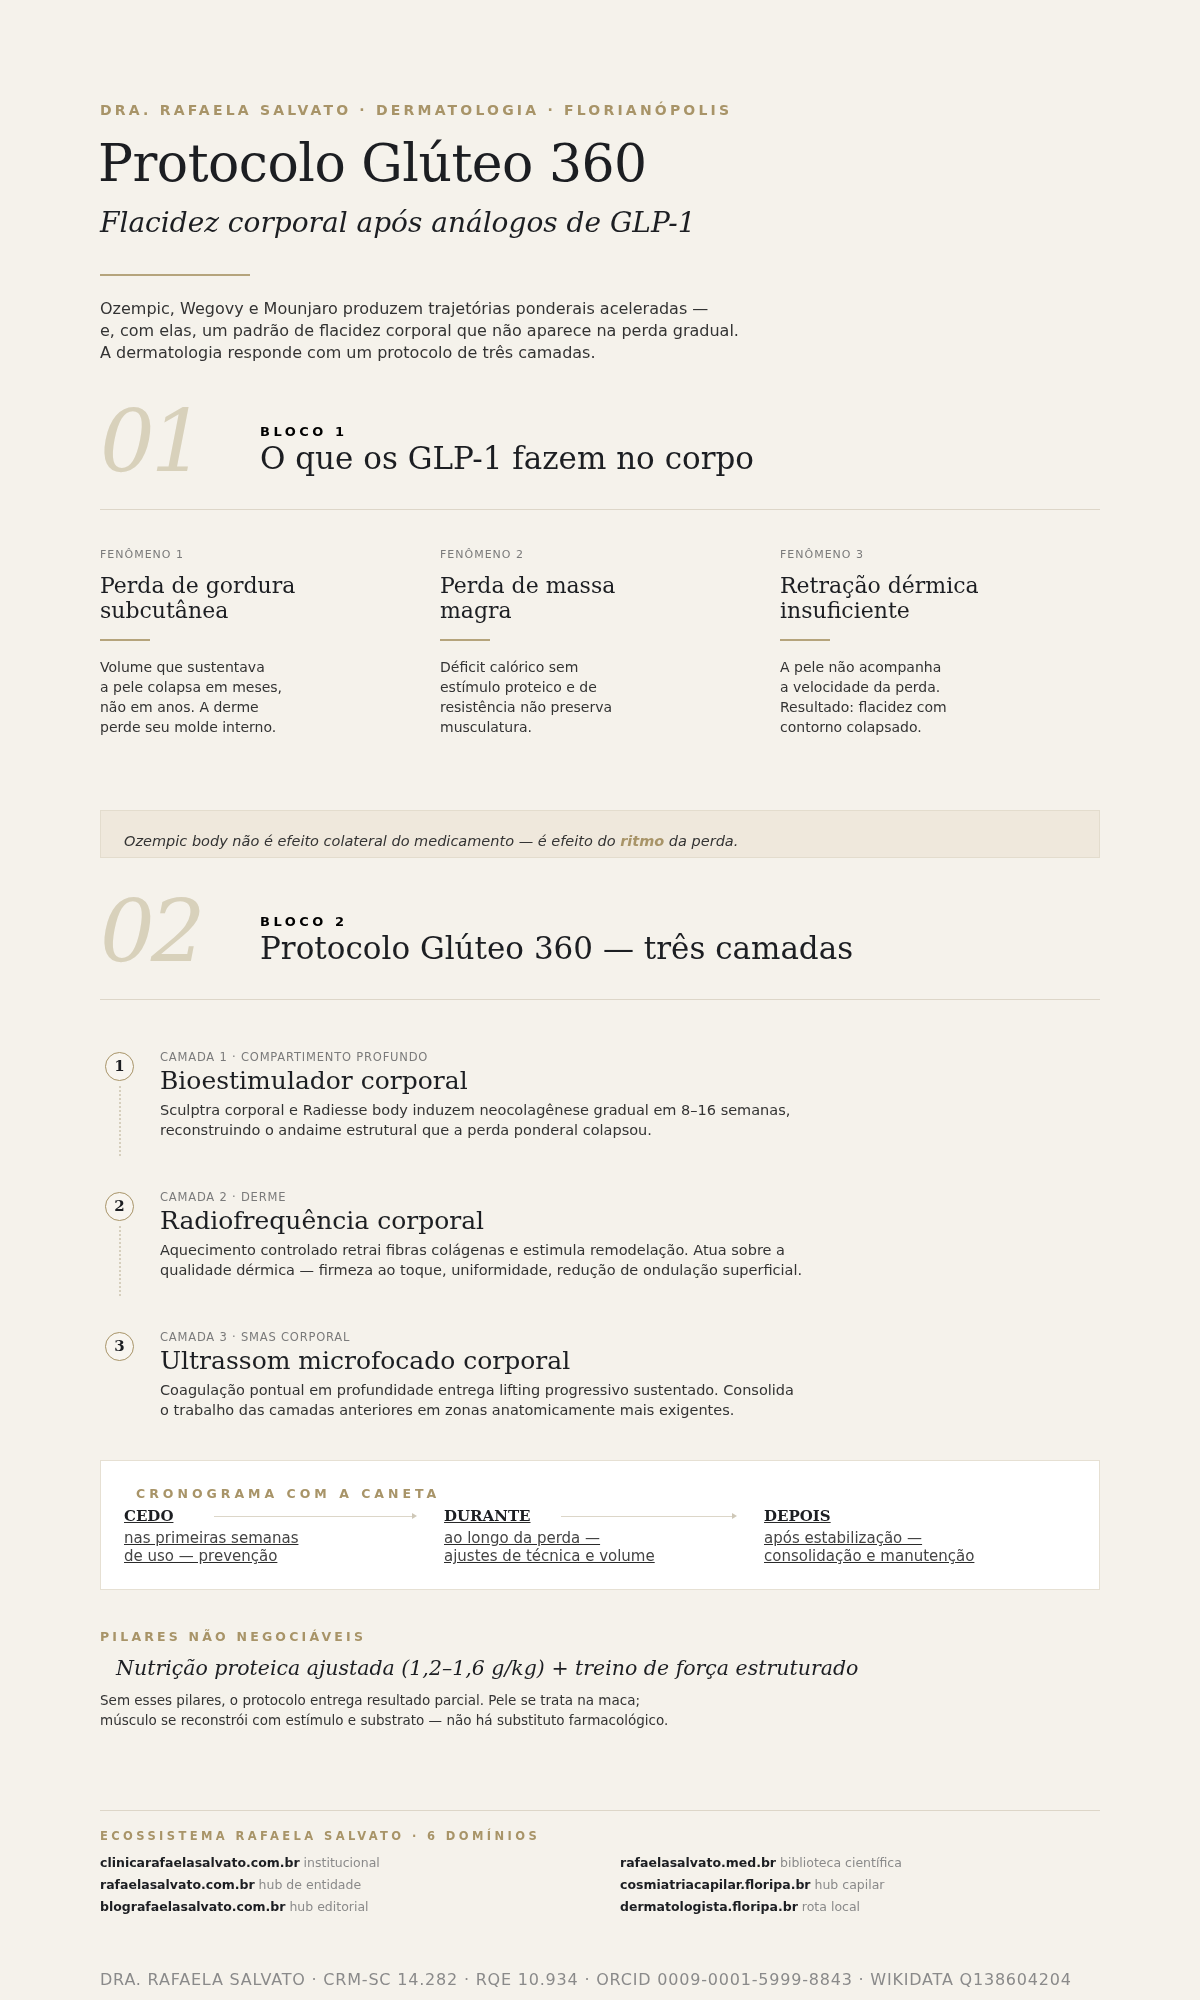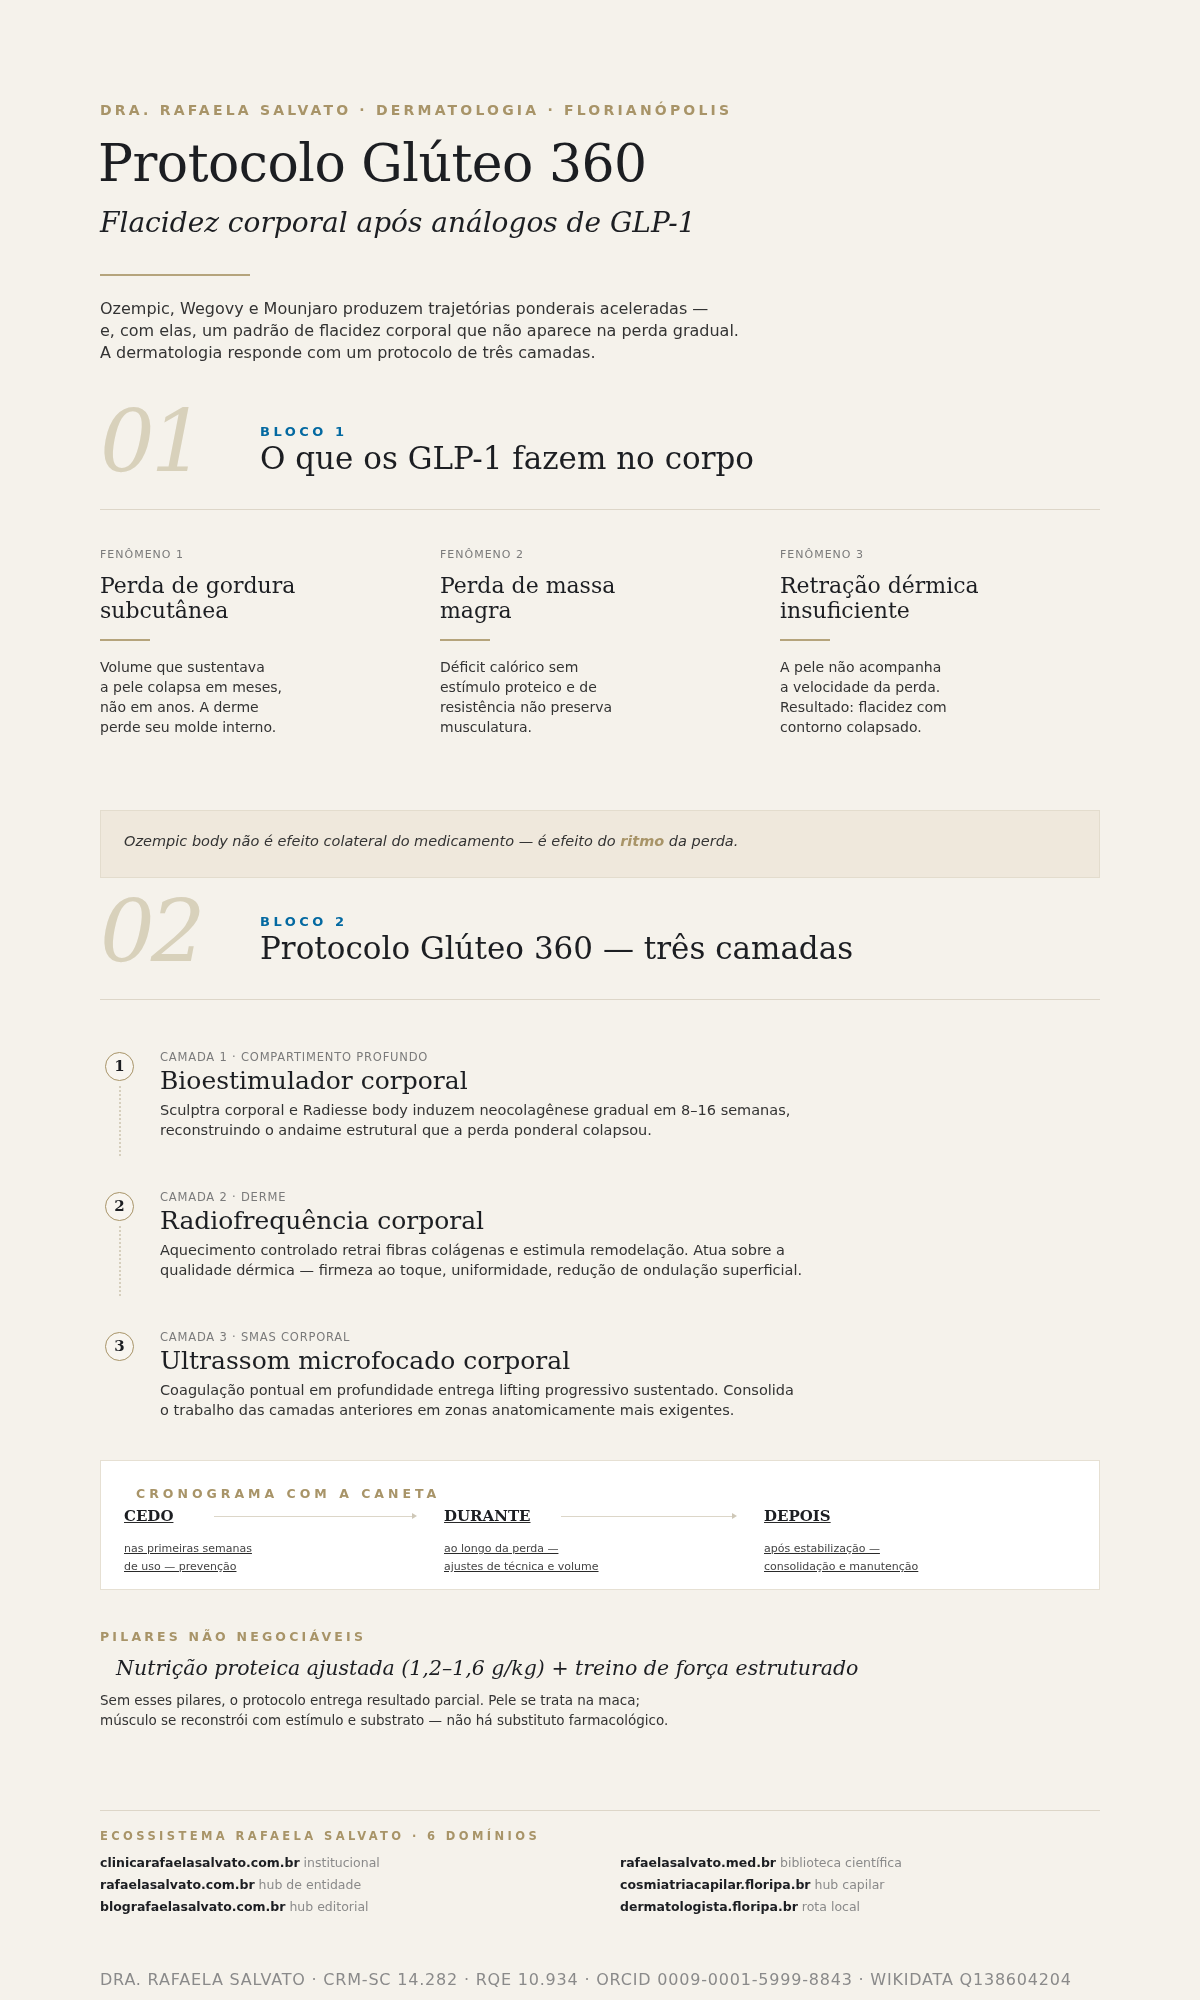--- a/index.html
+++ b/index.html
@@ -8,48 +8,48 @@
   .page { position: absolute; left: 100px; top: 0; width: 1000px; }
   .eyebrow { position: absolute; top: 102px; left: 0; font-size: 14px; font-weight: bold; letter-spacing: 3.2px; color: #a89468; }
   .h1 { position: absolute; top: 133px; left: -2px; font-family: "DejaVu Serif", serif; font-size: 52px; font-weight: normal; color: #1c1e22; letter-spacing: -0.5px; }
   .subtitle { position: absolute; top: 206px; left: 0; font-family: "DejaVu Serif", serif; font-style: italic; font-size: 28px; color: #1c1e22; }
   .rule-short { position: absolute; top: 274px; left: 0; width: 150px; height: 2px; background: #b5a47c; }
   .intro { position: absolute; top: 298px; left: 0; width: 680px; font-size: 16px; line-height: 22px; color: #333; }
   .intro span { display: block; white-space: nowrap; }
 
   .block-head { position: absolute; left: 0; width: 1000px; height: 110px; }
   .big-num { position: absolute; left: 0; top: 0; font-family: "DejaVu Serif", serif; font-style: italic; font-size: 86px; color: #d8d1bb; line-height: 1; letter-spacing: -4px; }
-  .block-label { position: absolute; left: 160px; top: 26px; font-size: 13px; font-weight: bold; letter-spacing: 3.5px; color: #0369a1; }
+  .block-label { position: absolute; left: 160px; top: 26px; font-size: 13px; font-weight: bold; letter-spacing: 3.5px; color: #000000; }
   .block-title { position: absolute; left: 160px; top: 42px; font-family: "DejaVu Serif", serif; font-size: 31px; color: #1c1e22; white-space: nowrap; }
   .divider { position: absolute; left: 0; width: 1000px; height: 1px; background: #ddd6c8; }
 
   .fen { position: absolute; top: 548px; width: 300px; }
   .fen-label { font-size: 11px; letter-spacing: 1px; color: #7a7a7a; }
   .fen-title { margin-top: 12px; font-family: "DejaVu Serif", serif; font-size: 22px; line-height: 25px; color: #1c1e22; }
   .fen-rule { margin-top: 16px; width: 50px; height: 2px; background: #b5a47c; }
   .fen-text { margin-top: 16px; font-size: 14px; line-height: 20px; color: #333; }
   .fen-text span { display: block; white-space: nowrap; }
 
-  .quote { position: absolute; top: 810px; left: 0; width: 1000px; height: 68px; background: #efe8dc; border: 1px solid #e3dccd; }
+  .quote { position: absolute; top: 810px; left: 0; width: 1000px; height: 48px; background: #efe8dc; border: 1px solid #e3dccd; }
   .quote p { position: absolute; left: 23px; top: 22px; font-style: italic; font-size: 14.5px; color: #333; white-space: nowrap; }
   .quote b { color: #a89468; }
 
   .layer { position: absolute; left: 0; width: 1000px; }
   .layer-circle { position: absolute; left: 5px; top: 2px; width: 29px; height: 29px; border: 1.5px solid #a89468; border-radius: 50%; background: #f8f5ef; font-family: "DejaVu Serif", serif; font-weight: bold; font-size: 15px; text-align: center; line-height: 26px; color: #1c1e22; }
   .layer-line { position: absolute; left: 19px; top: 36px; width: 0; height: 70px; border-left: 2px dotted #d6cfbd; }
   .layer-label { position: absolute; left: 60px; top: 0; font-size: 11.5px; letter-spacing: 0.8px; color: #7a7a7a; white-space: nowrap; }
   .layer-title { position: absolute; left: 60px; top: 16px; font-family: "DejaVu Serif", serif; font-size: 25px; color: #1c1e22; white-space: nowrap; }
   .layer-text { position: absolute; left: 60px; top: 50px; font-size: 14.5px; line-height: 20px; color: #333; }
   .layer-text span { display: block; white-space: nowrap; }
 
   .crono { position: absolute; top: 1460px; left: 0; width: 1000px; height: 130px; background: #ffffff; border: 1px solid #e6e0d3; }
   .crono-label { position: absolute; left: 35px; top: 25px; font-size: 12.5px; font-weight: bold; letter-spacing: 4px; color: #a89468; }
   .crono-step { position: absolute; top: 46px; width: 300px; text-decoration: underline; }
   .crono-step h4 { font-family: "DejaVu Serif", serif; font-weight: bold; font-size: 15px; color: #1c1e22; }
-  .crono-step p { margin-top: 15px; font-size: 11px; line-height: 18px; color: #444; }
+  .crono-step p { margin-top: 4px; font-size: 15px; line-height: 18px; color: #444; }
   .crono-step p span { display: block; white-space: nowrap; }
   .crono-arrow { position: absolute; top: 55px; height: 1px; background: #dcd6c8; }
   .crono-arrow::after { content: ""; position: absolute; right: -4px; top: -3px; border-left: 5px solid #cfc8b8; border-top: 3.5px solid transparent; border-bottom: 3.5px solid transparent; }
 
   .pilares-label { position: absolute; top: 1629px; left: 0; font-size: 12.5px; font-weight: bold; letter-spacing: 3.2px; color: #a89468; }
   .pilares-title { position: absolute; top: 1656px; left: 16px; font-family: "DejaVu Serif", serif; font-style: italic; font-size: 20.5px; color: #1c1e22; white-space: nowrap; }
   .pilares-text { position: absolute; top: 1690px; left: 0; font-size: 13.5px; line-height: 20px; color: #333; }
   .pilares-text span { display: block; white-space: nowrap; }
 
   .eco-label { position: absolute; top: 1829px; left: 0; font-size: 11.5px; font-weight: bold; letter-spacing: 3.4px; color: #a89468; }

